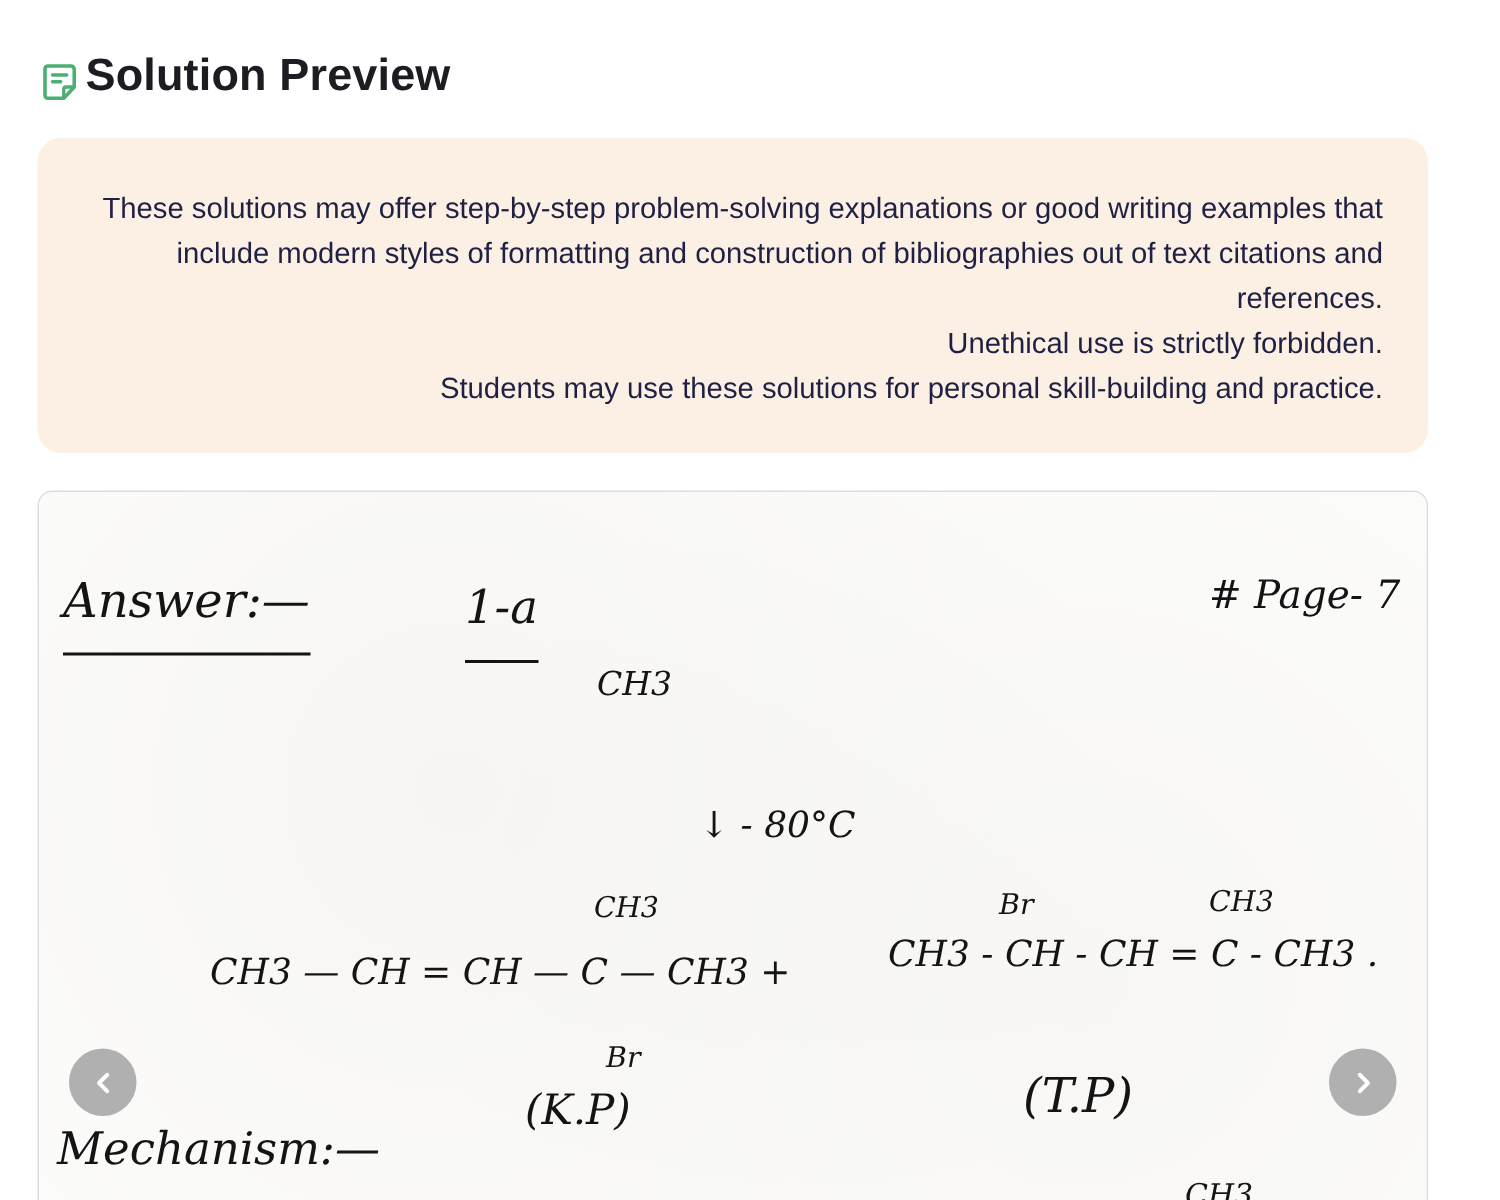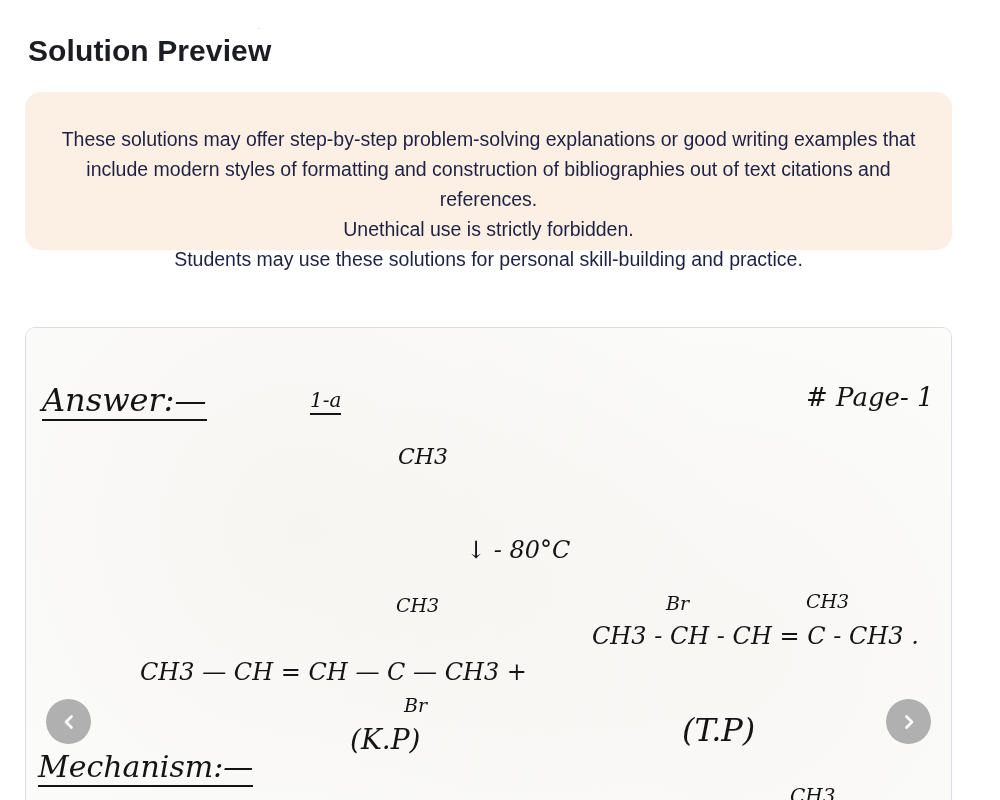--- a/index.html
+++ b/index.html
@@ -6,34 +6,33 @@
     html, body {
       width: 1000px; height: 800px; overflow: hidden;
       background: #ffffff;
       font-family: "Liberation Sans", "DejaVu Sans", sans-serif;
       color: #1f2033;
     }
     .header {
       position: absolute; left: 28px; top: 28px;
       display: flex; align-items: flex-end; gap: 5px;
       height: 40px;
-      flex-direction: column;
     }
     .header-icon { width: 24px; height: 26px; display: block; }
     .page-title {
       font-size: 30px; font-weight: 700; color: #1c1d22;
       letter-spacing: 0.1px;
     }
     .notice {
       position: absolute; left: 25px; top: 92px;
-      width: 927px; height: 158px;
+      width: 927px; height: 210px;
       background: #fcefe4;
       border-radius: 16px;
       padding: 32px 30px 0 30px;
-      text-align: center;
+      text-align: right;
       color: #1e2143;
       font-size: 19.5px; line-height: 30px;
       font-weight: 500;
     }
     .notice p { margin: 0; }
     .preview-card {
       position: absolute; left: 25px; top: 327px;
       width: 927px; height: 500px;
       border: 1px solid #dcdbe6;
       border-radius: 10px;
@@ -48,21 +47,21 @@
         #fcfcfb;
     }
     .hw {
       position: absolute;
       font-family: "DejaVu Serif", serif;
       font-style: italic;
       color: #141414;
       white-space: nowrap;
       line-height: 1;
     }
-    .hw-underline { border-bottom: 2px solid #141414; padding-bottom: 3px; }
+    .hw-underline { border-bottom: 2px solid #141414; padding-bottom: 19px; }
     .nav-btn {
       position: absolute;
       width: 45px; height: 45px; border-radius: 50%;
       background: rgba(160,160,160,0.82);
       display: flex; align-items: center; justify-content: center;
       cursor: pointer;
     }
     .nav-btn svg { width: 18px; height: 18px; display: block; }
     .nav-prev { left: 20px; top: 371px; }
     .nav-next { left: 860px; top: 371px; }
@@ -82,28 +81,28 @@
 
 <div class="notice">
   <p>These solutions may offer step-by-step problem-solving explanations or good writing examples that include modern styles of formatting and construction of bibliographies out of text citations and references.</p>
   <p>Unethical use is strictly forbidden.</p>
   <p>Students may use these solutions for personal skill-building and practice.</p>
 </div>
 
 <div class="preview-card">
   <div class="handwritten-page">
     <span class="hw hw-underline" style="left:16px; top:56px; font-size:32px;">Answer:—</span>
-    <span class="hw hw-underline" style="left:284px; top:62px; font-size:20px;">1-a</span>
-    <span class="hw" style="left:780px; top:56px; font-size:26px;"># Page- 1</span>
+    <span class="hw hw-underline" style="left:284px; top:62px; font-size:31px;">1-a</span>
+    <span class="hw" style="left:780px; top:56px; font-size:26px;"># Page- 7</span>
 
     <span class="hw" style="left:372px; top:118px; font-size:22px;">CH3</span>
     <span class="hw" style="left:440px; top:210px; font-size:24px;">↓ - 80°C</span>
 
     <span class="hw" style="left:370px; top:268px; font-size:19px;">CH3</span>
-    <span class="hw" style="left:114px; top:308px; font-size:24px;margin-top:24px;">CH3 — CH = CH — C — CH3 +</span>
+    <span class="hw" style="left:114px; top:308px; font-size:24px;">CH3 — CH = CH — C — CH3 +</span>
     <span class="hw" style="left:378px; top:368px; font-size:19px;">Br</span>
     <span class="hw" style="left:324px; top:398px; font-size:28px;">(K.P)</span>
 
     <span class="hw" style="left:640px; top:266px; font-size:19px;">Br</span>
     <span class="hw" style="left:780px; top:264px; font-size:19px;">CH3</span>
     <span class="hw" style="left:566px; top:296px; font-size:24px;">CH3 - CH - CH = C - CH3 .</span>
     <span class="hw" style="left:656px; top:386px; font-size:32px;">(T.P)</span>
 
     <span class="hw hw-underline" style="left:12px; top:424px; font-size:30px;">Mechanism:—</span>
     <span class="hw" style="left:764px; top:458px; font-size:20px;">CH3</span>

